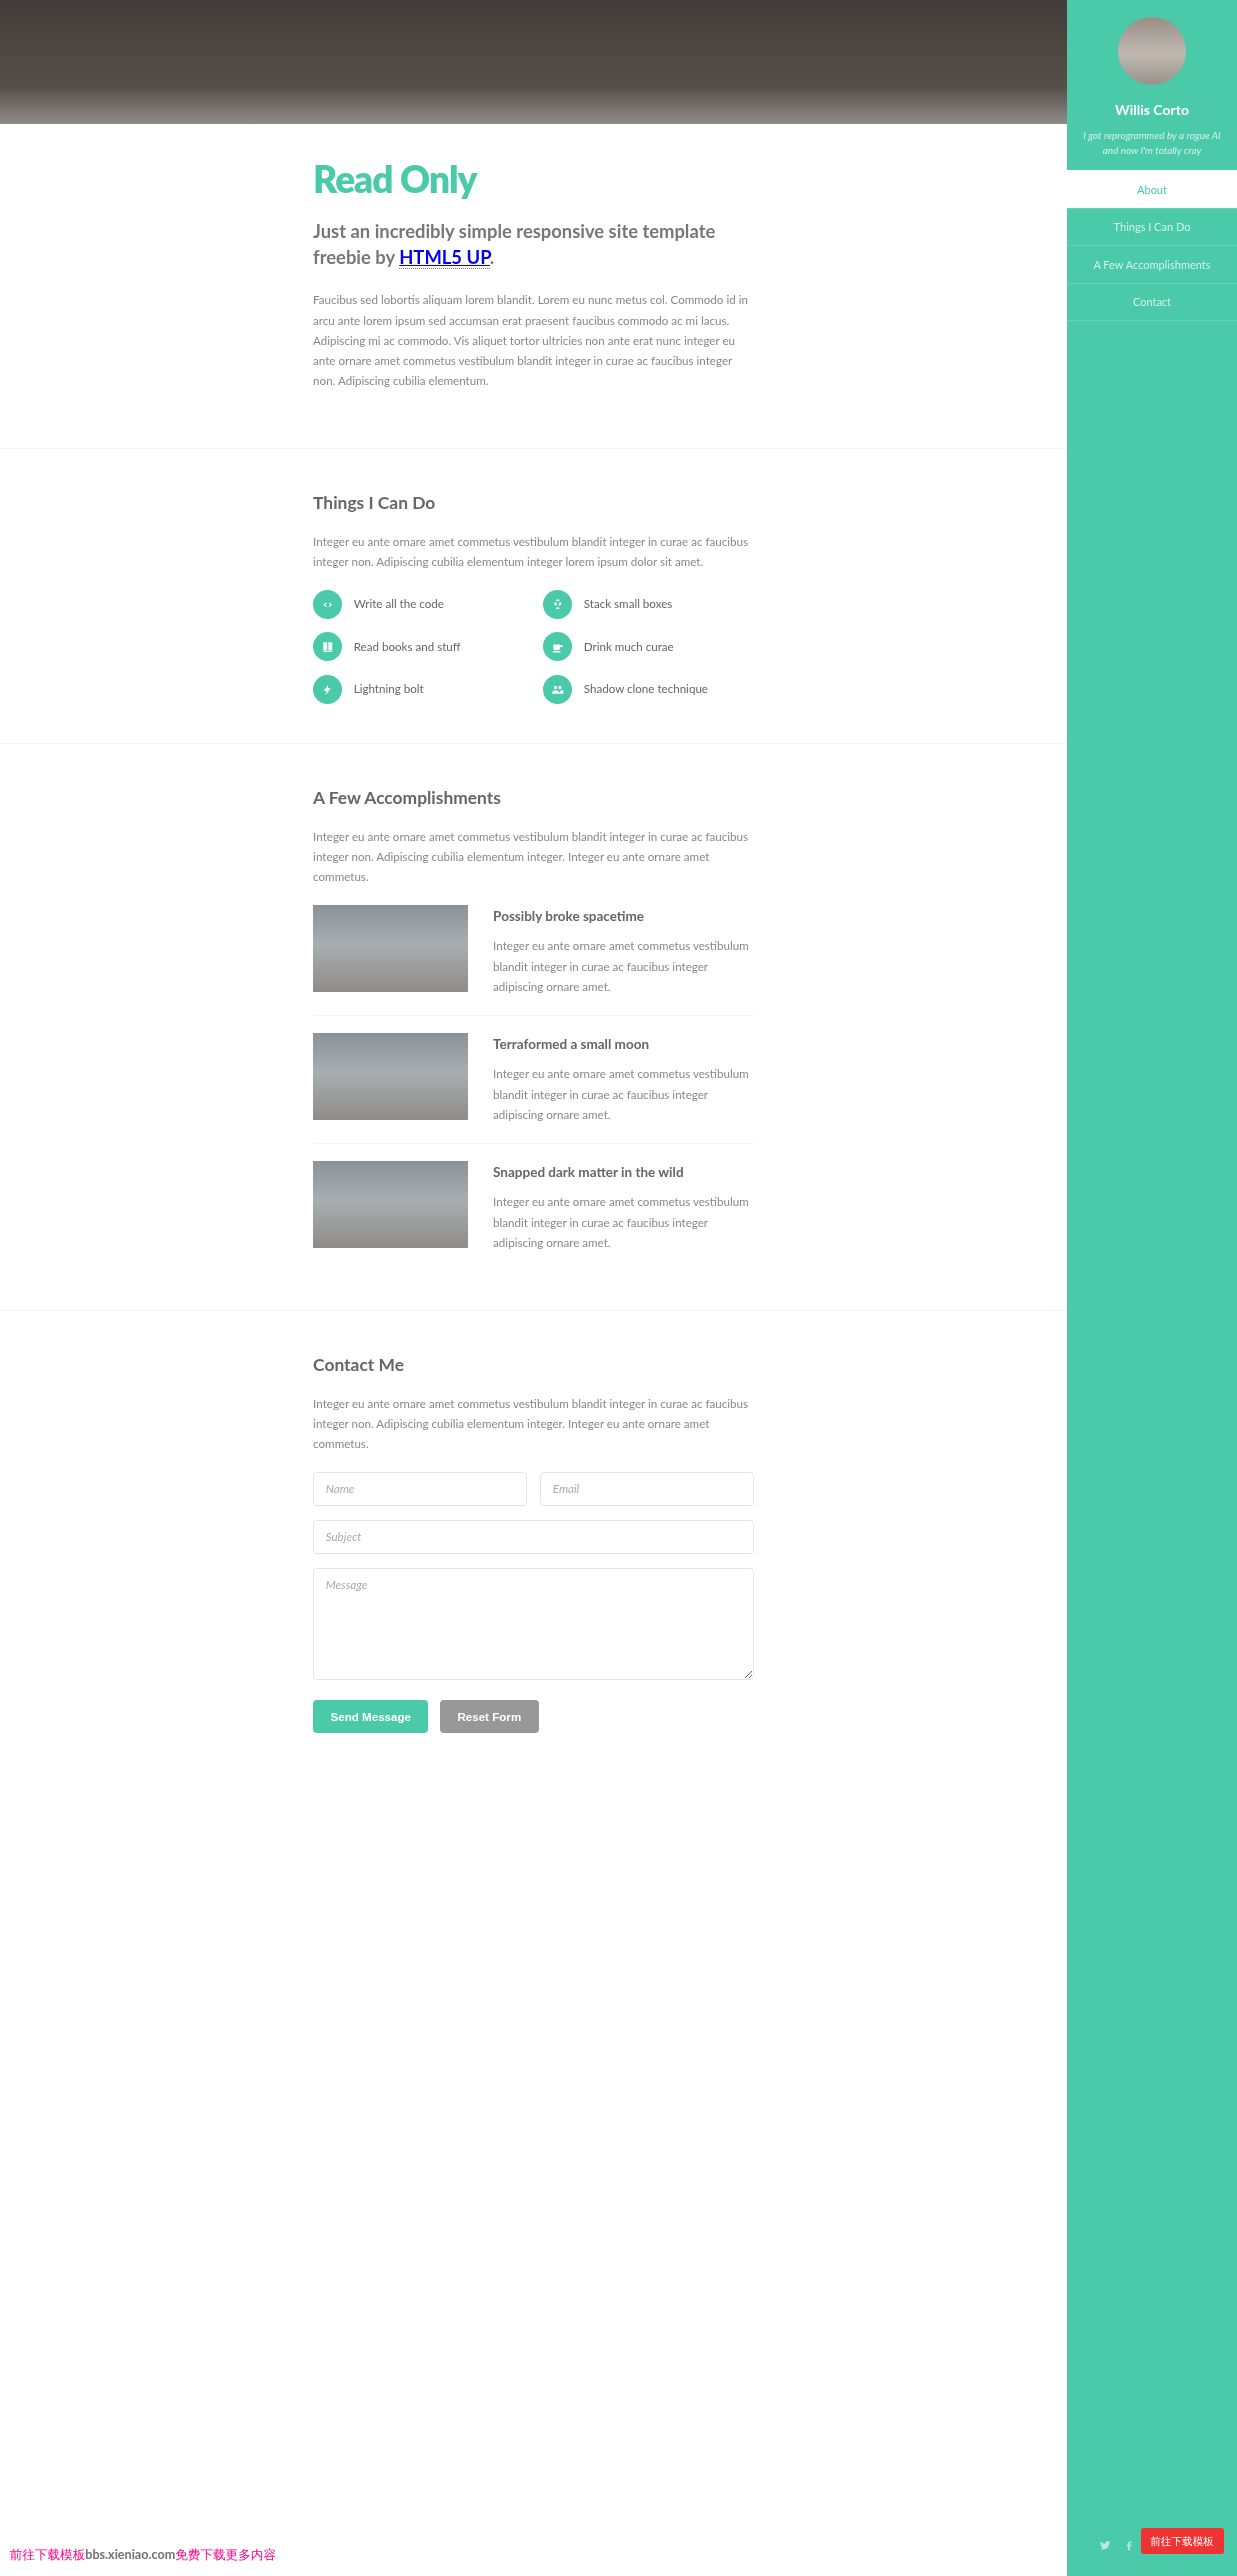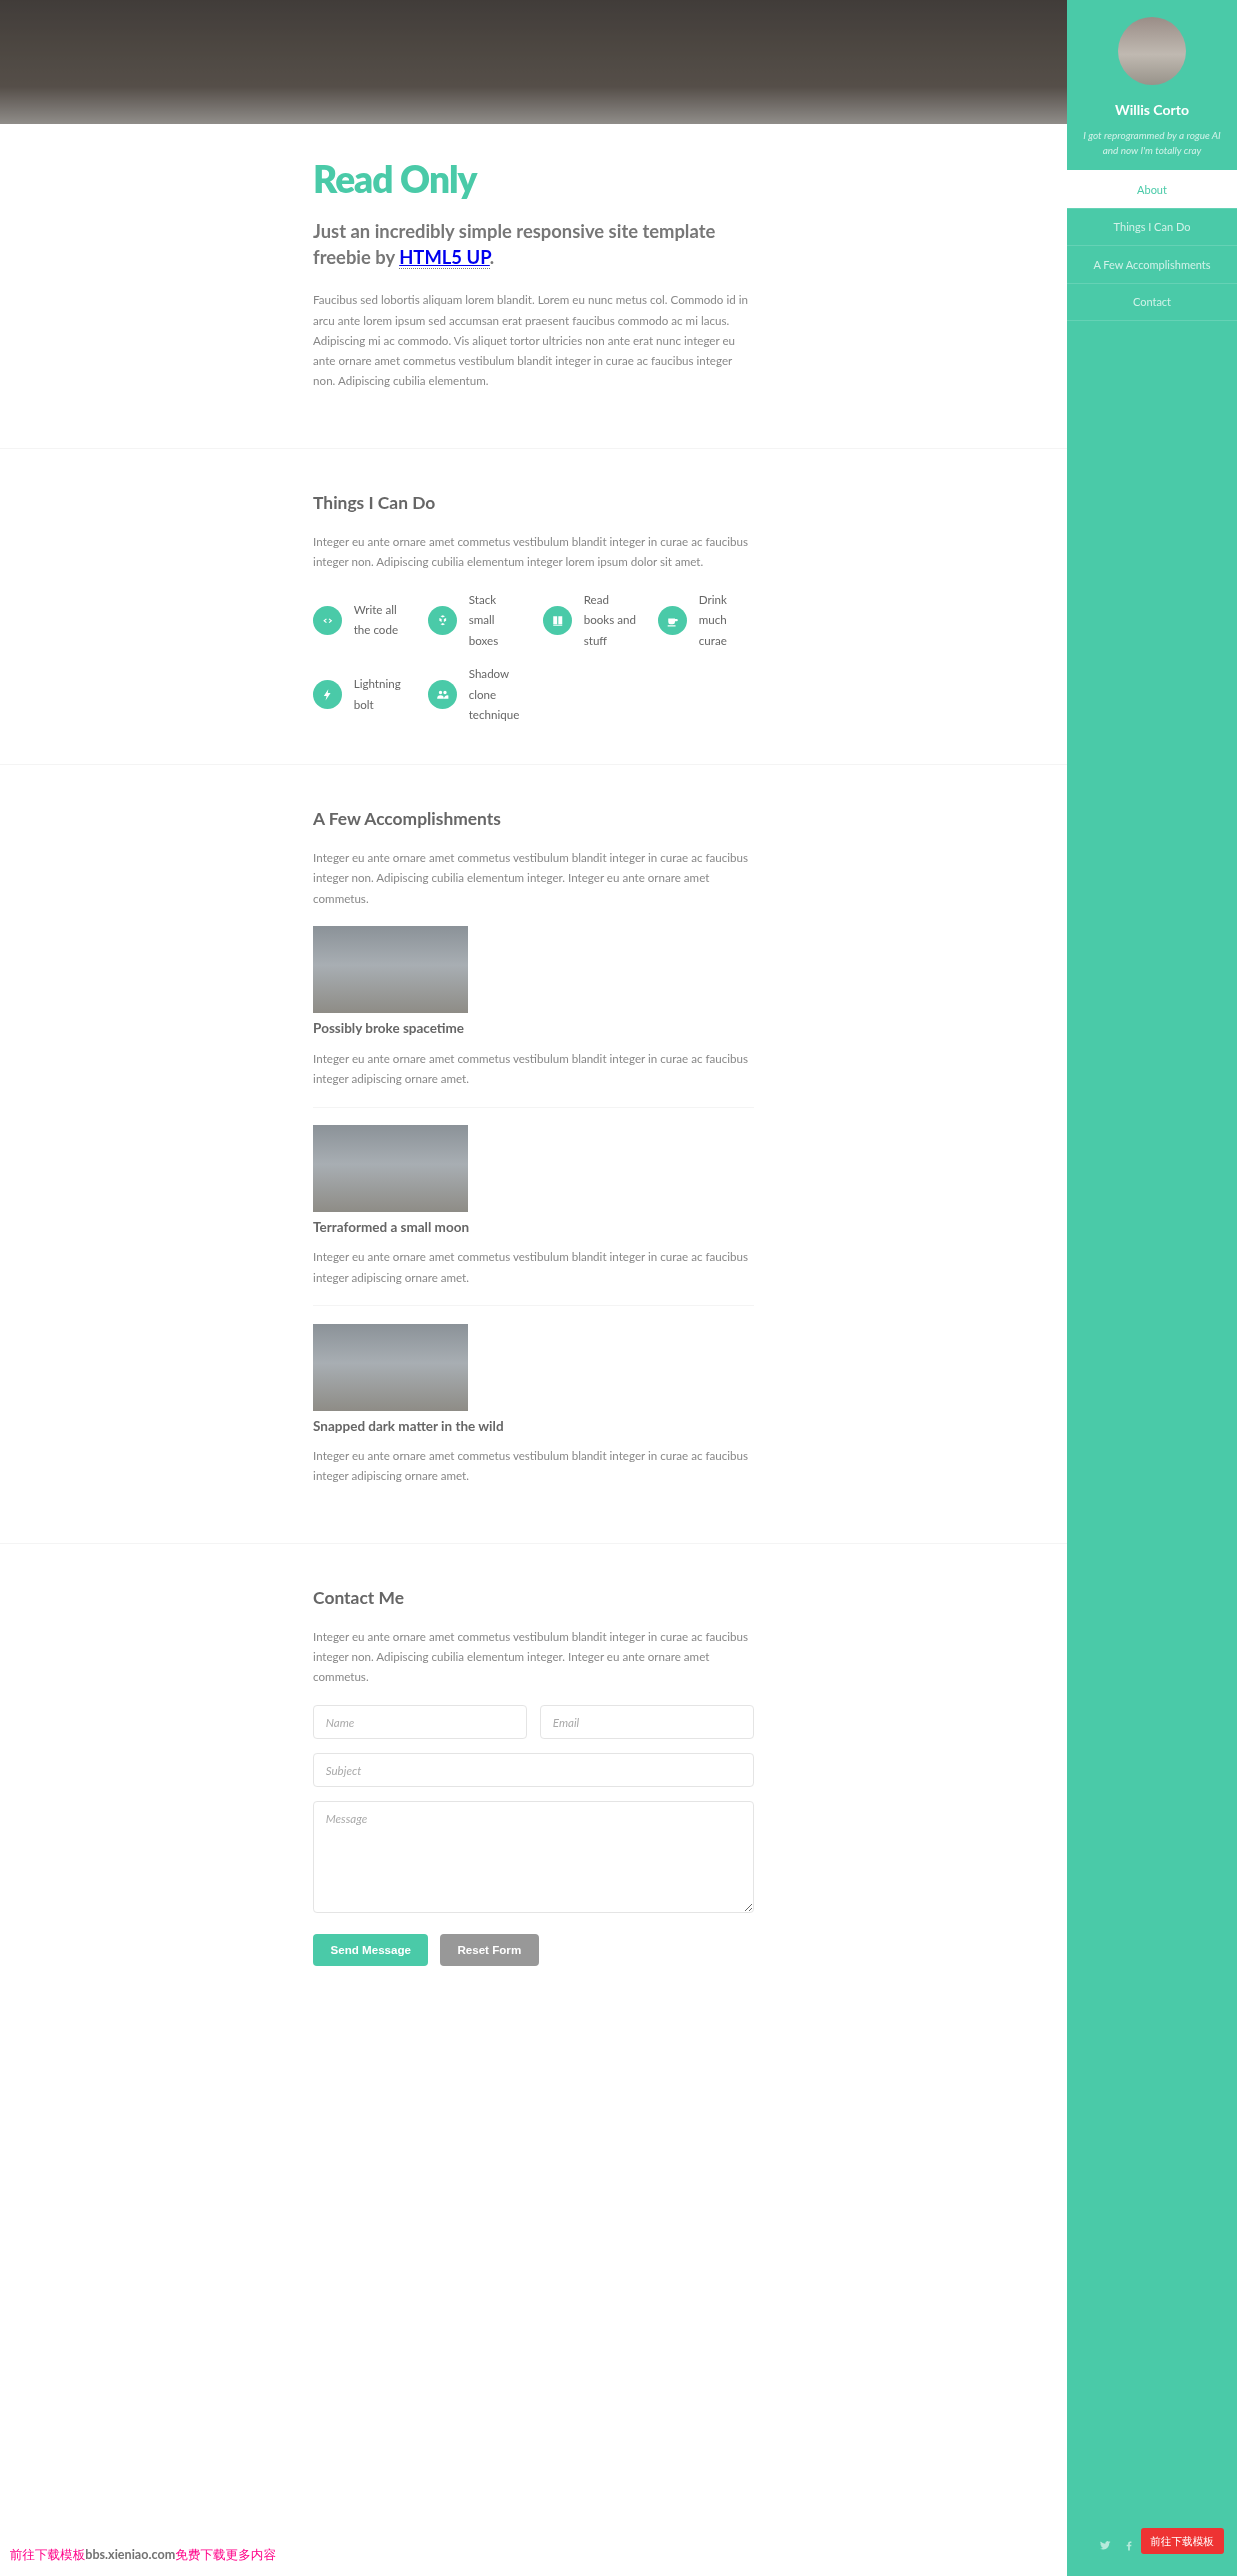--- a/index.html
+++ b/index.html
@@ -21,24 +21,24 @@
 .banner { height: 124px; background: linear-gradient(180deg, #5d5652 0%, #6e665e 40%, #7a7068 70%, #cdc9c4 100%); filter: brightness(0.7); }
 section { padding: 39px 0; border-top: 1px solid #f4f4f4; }
 section:first-of-type { border-top: none; padding-top: 23px; }
 .container { max-width: 464px; margin: 0 auto; padding: 0 11.6px; }
 h2.major { color: #4acaa8; font-size: 37px; font-weight: 800; letter-spacing: -1px; margin-bottom: 7.7px; }
 h2.sub { color: #777; font-size: 18.4px; font-weight: 700; line-height: 1.4; margin-bottom: 19.3px; }
 h2.sub .dotted { border-bottom: 1px dotted #777; }
 h3 { color: #666; font-size: 17.4px; font-weight: 700; margin-bottom: 13.5px; }
 h4 { color: #666; font-size: 13.5px; font-weight: 700; margin-bottom: 7.7px; }
 section p { font-size: 11.6px; margin-bottom: 17.4px; }
-.feature-icons { list-style: none; display: grid; grid-template-columns: 1fr 1fr 1fr 1fr; gap: 13.5px 19.3px; margin-top: 9.7px; }
+.feature-icons { list-style: none; display: grid; grid-template-columns: 1fr 1fr; gap: 13.5px 19.3px; margin-top: 9.7px; }
 .feature-icons li { display: flex; align-items: center; gap: 11.6px; font-size: 11.6px; color: #666; }
 .icon-circle { width: 29px; height: 29px; border-radius: 50%; background: #4acaa8; color: #fff; display: inline-flex; align-items: center; justify-content: center; flex-shrink: 0; font-size: 11.6px; }
-.features article { display: flex; gap: 4px; padding: 17.4px 0; border-top: 1px solid #f4f4f4; flex-direction: column; }
+.features article { display: flex; gap: 25px; padding: 17.4px 0; border-top: 1px solid #f4f4f4; }
 .features article:first-child { border-top: none; padding-top: 0; }
 .features .image { width: 155px; height: 87px; flex-shrink: 0; background: linear-gradient(180deg, #8b9298 0%, #a8aeb3 45%, #8e8c86 100%); }
 .features .inner p { margin-bottom: 0; }
 form .row { display: flex; gap: 13.5px; margin-bottom: 13.5px; }
 form .col-6 { flex: 1; }
 form .col-12 { width: 100%; margin-bottom: 13.5px; }
 input[type=text], input[type=email], textarea { width: 100%; border: 1px solid #e4e4e4; border-radius: 3.9px; padding: 9.7px 11.6px; font-family: inherit; font-size: 11.6px; color: #888; background: #fff; }
 input::placeholder, textarea::placeholder { color: #aaa; font-style: italic; }
 textarea { resize: vertical; }
 .actions { list-style: none; display: flex; gap: 11.6px; }

